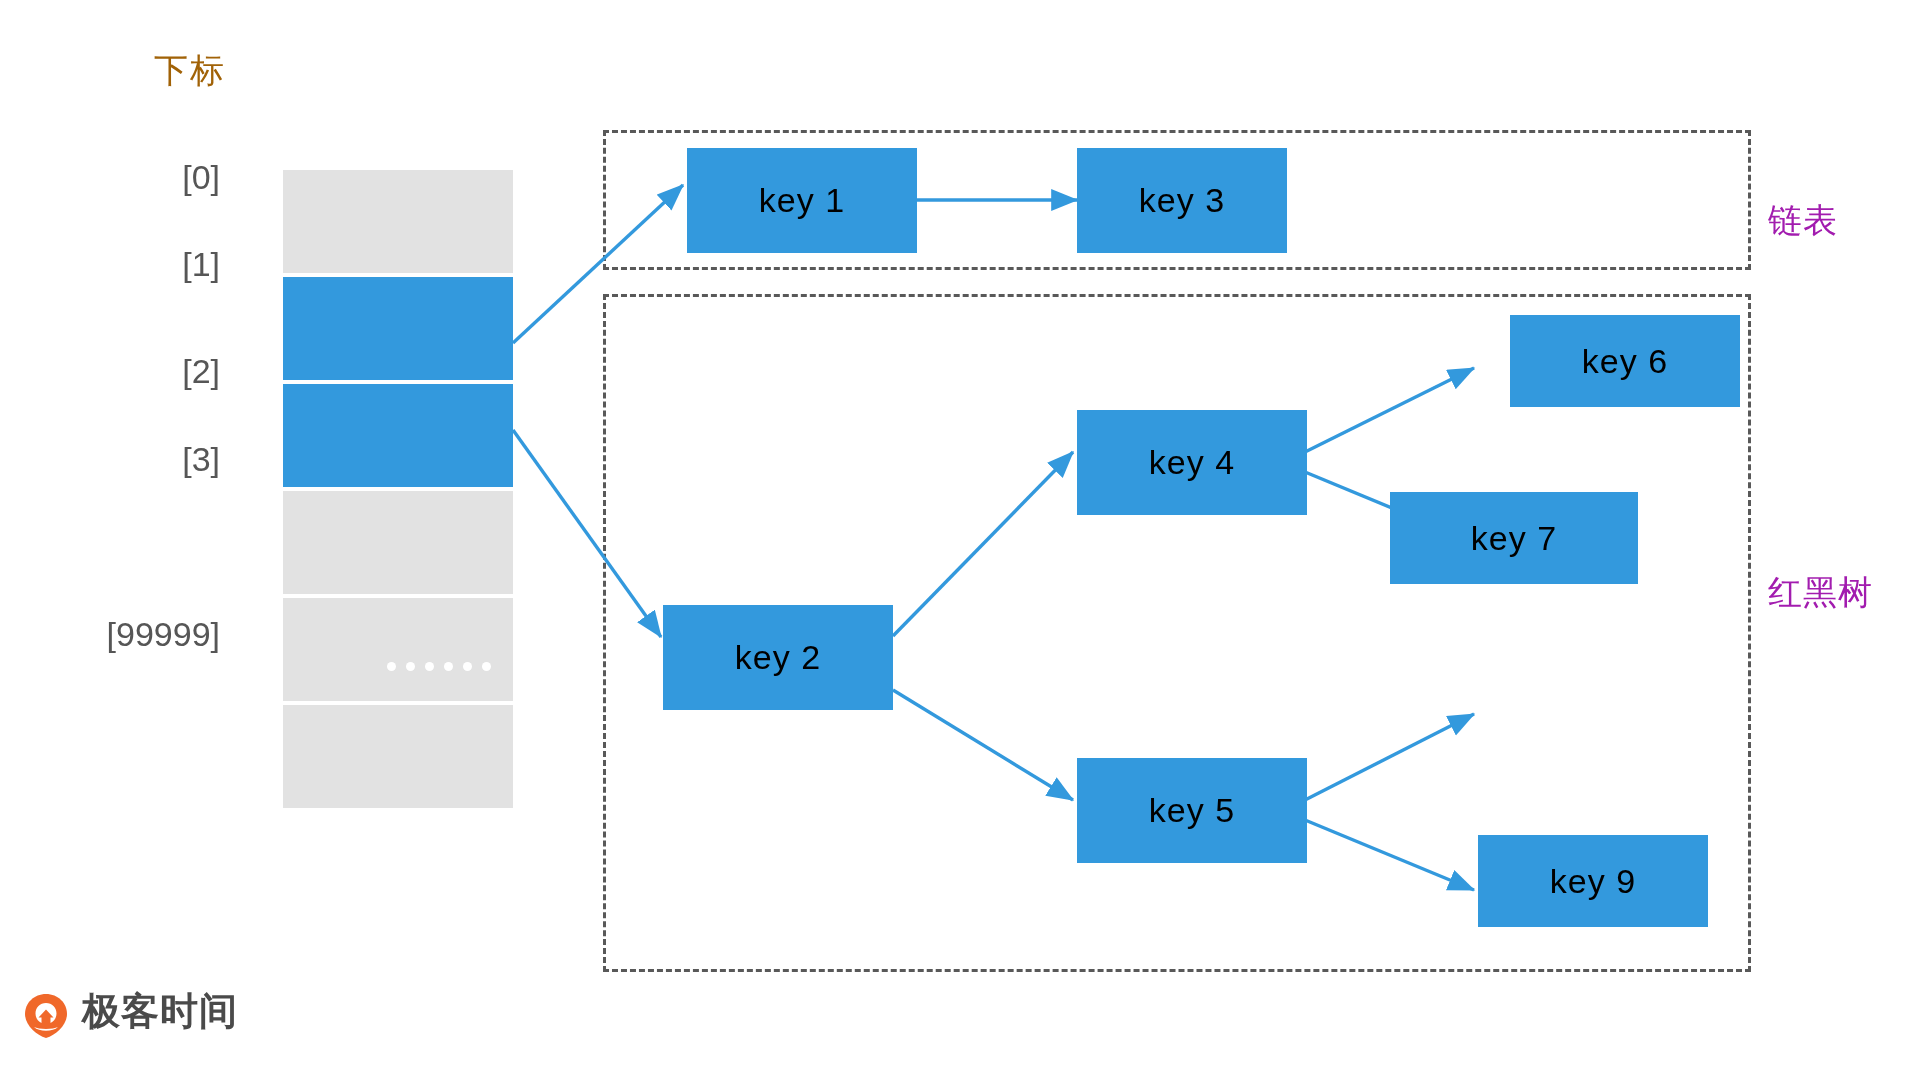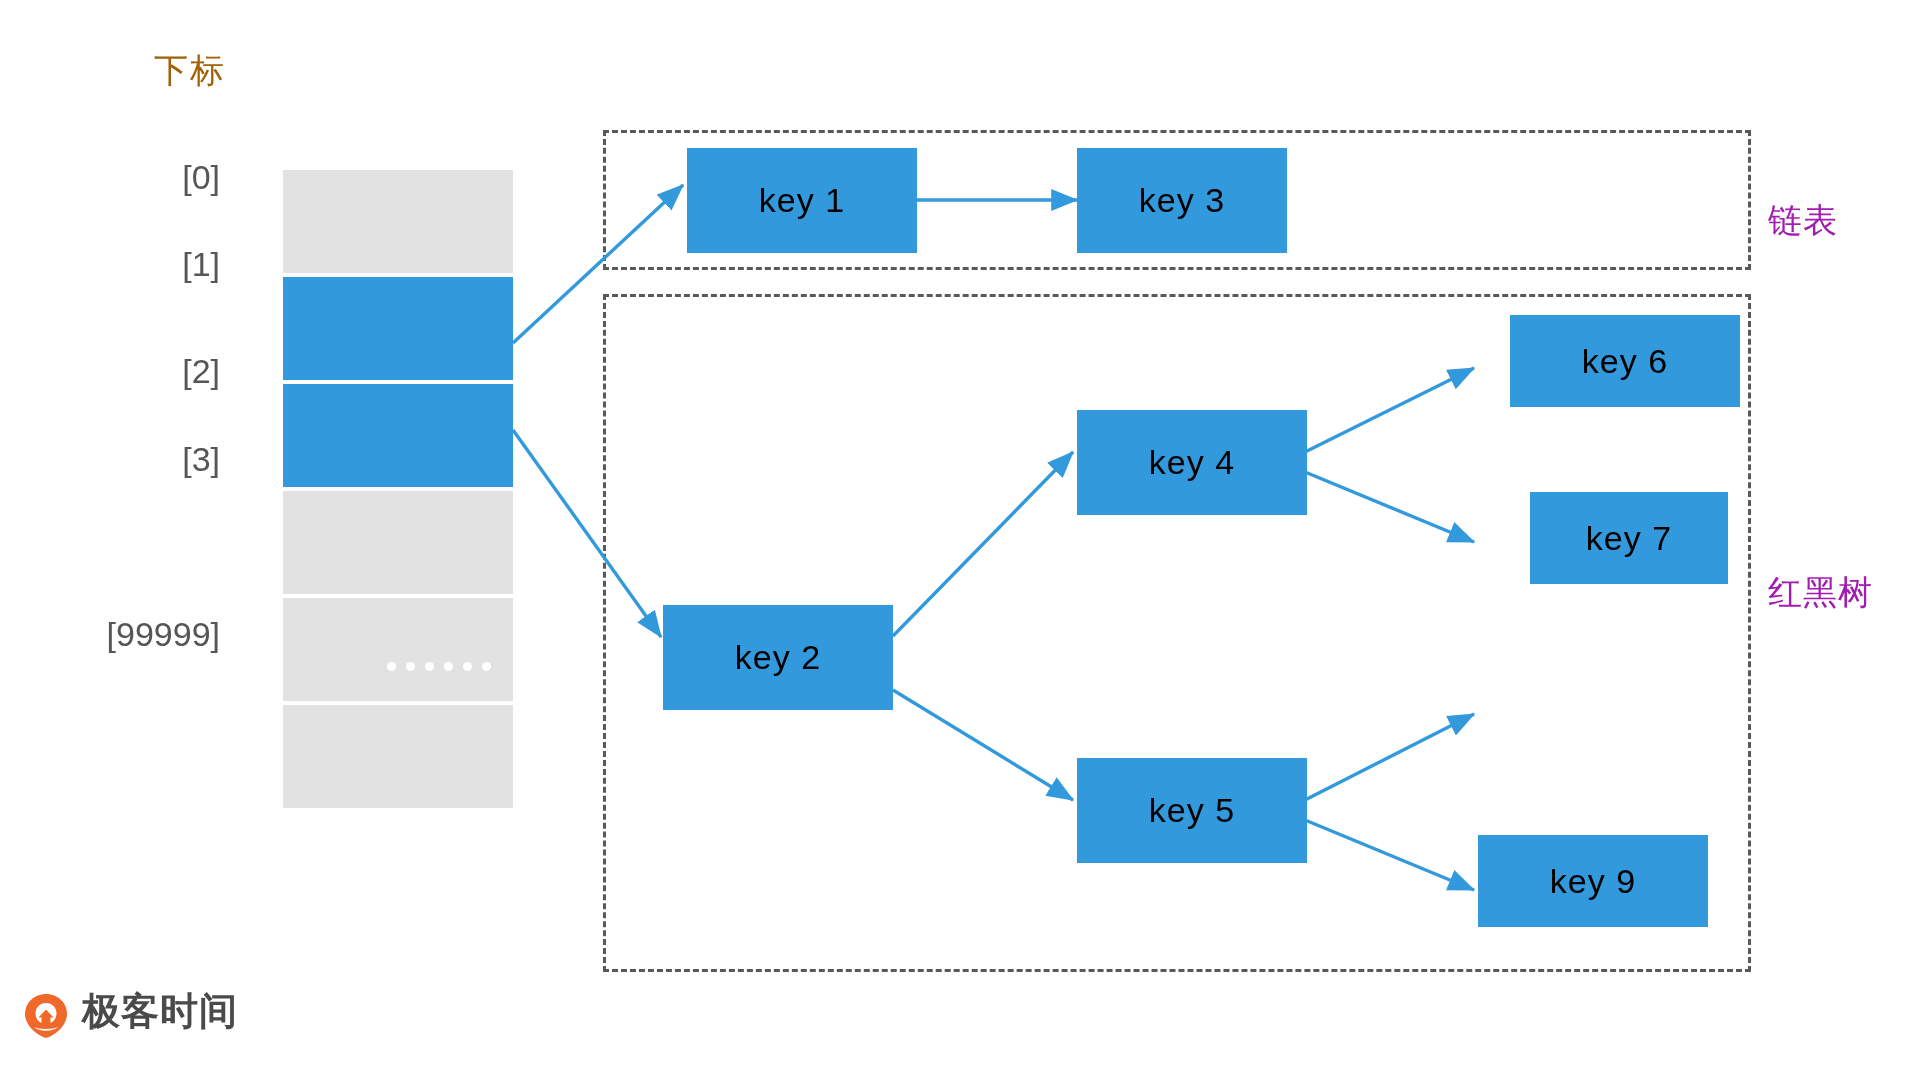--- a/index.html
+++ b/index.html
@@ -203,21 +203,21 @@
 
   <div class="node" style="left:687px;  top:148px; width:230px; height:105px;">key 1</div>
   <div class="node" style="left:1077px; top:148px; width:210px; height:105px;">key 3</div>
 
   <div class="node" style="left:663px;  top:605px; width:230px; height:105px;text-align:center;">key 2</div>
 
   <div class="node" style="left:1077px; top:410px; width:230px; height:105px;">key 4</div>
   <div class="node" style="left:1077px; top:758px; width:230px; height:105px;">key 5</div>
 
   <div class="node" style="left:1478px; top:315px; width:230px; height:92px;margin-left:32px;">key 6</div>
-  <div class="node" style="left:1530px; top:492px; width:198px; height:92px;">key 7</div>
+  <div class="node" style="left:1390px; top:492px; width:248px; height:92px;">key 7</div>
   <div class="node" style="left:1478px; top:835px; width:230px; height:92px;">key 9</div>
 
   <div id="logo">
     <svg id="logo-mark" viewBox="0 0 48 48" xmlns="http://www.w3.org/2000/svg">
       <path d="M24 2 C12 2 3 11 3 22 C3 33 14 43 24 46 C34 43 45 33 45 22 C45 11 36 2 24 2 Z" fill="#f0682a"></path>
       <path d="M24 11 C18 11 13.5 15.5 13.5 21.5 C13.5 26 16 29.5 19.5 31 L19.5 25.5 L16.5 25.5 L24 17.5 L31.5 25.5 L28.5 25.5 L28.5 31 C32 29.5 34.5 26 34.5 21.5 C34.5 15.5 30 11 24 11 Z" fill="#ffffff"></path>
       <path d="M12 35 C17 40 31 40 36 35 C31 37.5 17 37.5 12 35 Z" fill="#ffffff"></path>
     </svg>
     <div id="logo-text">极客时间</div>
   </div>

